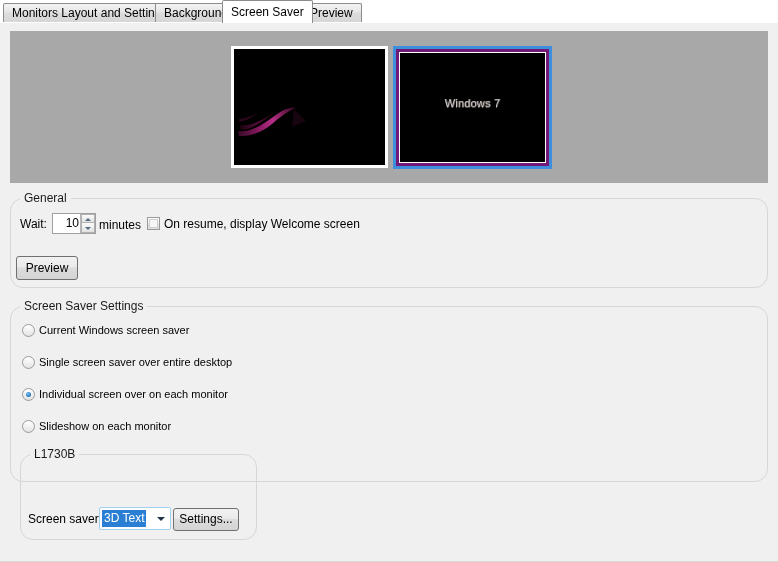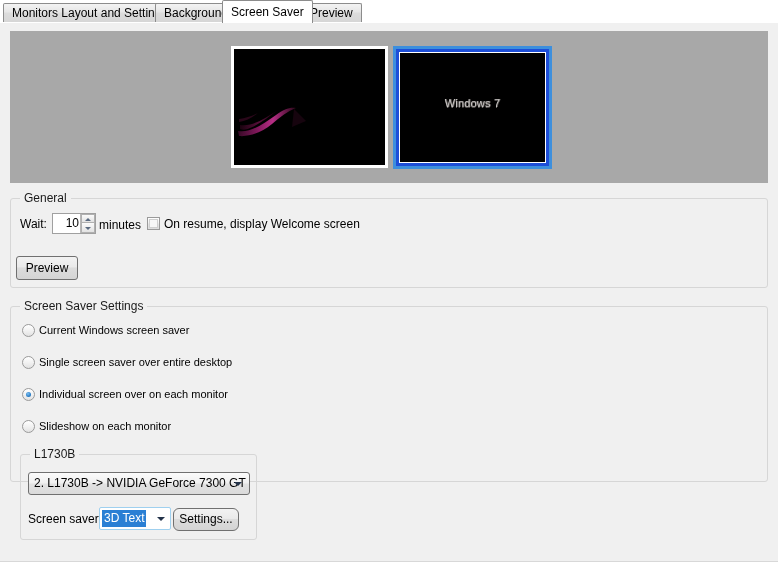--- a/index.html
+++ b/index.html
@@ -74,21 +74,21 @@
     left: 10px;
     top: 31px;
     width: 758px;
     height: 152px;
     background: #a8a8a8;
   }
   .monitor {
     position: absolute;
     top: 15px;
     box-sizing: border-box;
-    background: #1d4ed8;
+    background: #701a75;
   }
   .monitor.m1 {
     left: 221px;
     width: 157px;
     height: 122px;
     border: 3px solid #ffffff;
   }
   .monitor.m2 {
     left: 383px;
     width: 159px;
@@ -130,21 +130,21 @@
     letter-spacing: 0.2px;
     text-shadow: 0 1px 0 #6e6a68, 1px 0 0 #55514f;
     white-space: nowrap;
   }
 
   
   .groupbox {
     position: absolute;
     box-sizing: border-box;
     border: 1px solid #d6d6d6;
-    border-radius: 3px;
+    border-radius: 13px;
     background: transparent;
   }
   .groupbox > .gb-title {
     position: absolute;
     top: -8px;
     left: 9px;
     padding: 0 4px;
     background: #f0f0f0;
     font-size: 12px;
     color: #1a1a1a;
@@ -241,21 +241,21 @@
     border-radius: 3px;
     background: linear-gradient(to bottom, #f2f2f2 0%, #eaeaea 45%, #dcdcdc 50%, #d4d4d4 100%);
     font-size: 12px;
     color: #000;
     text-align: center;
     line-height: 21px;
     padding: 0;
     font-family: "Liberation Sans", sans-serif;
   }
   #preview-btn { left: 16px; top: 256px; width: 62px; height: 24px; line-height: 22px; }
-  #settings-btn { left: 173px; top: 508px; width: 66px; height: 23px; line-height: 21px; border-radius: 6px; }
+  #settings-btn { left: 173px; top: 508px; width: 66px; height: 23px; line-height: 21px; }
 
   
   .radio-row { position: absolute; left: 22px; height: 16px; }
   .radio {
     position: absolute;
     left: 0; top: 1px;
     width: 13px; height: 13px;
     border-radius: 50%;
     box-sizing: border-box;
     border: 1px solid #9a9a9a;
@@ -446,24 +446,20 @@
     <span class="radio">
         <span class="dot"></span>
       </span>
     <span class="rtext">Slideshow on each monitor</span>
   </div>
 
   <div class="groupbox" id="gb-monitor">
     <span class="gb-title">L1730B</span>
   </div>
 
-  <div class="combo" id="monitor-combo">
-    <span class="ctext">2. L1730B  -&gt; NVIDIA GeForce 7300 GT</span>
-    <span class="carrow"></span>
-  </div>
 
   <span class="lbl" id="ss-label">Screen saver:</span>
 
   <div class="combo" id="ss-combo">
     <span class="sel-text">3D Text</span>
     <span class="drop"></span>
     <span class="carrow"></span>
   </div>
 
   <button class="btn" id="settings-btn">Settings...</button>

